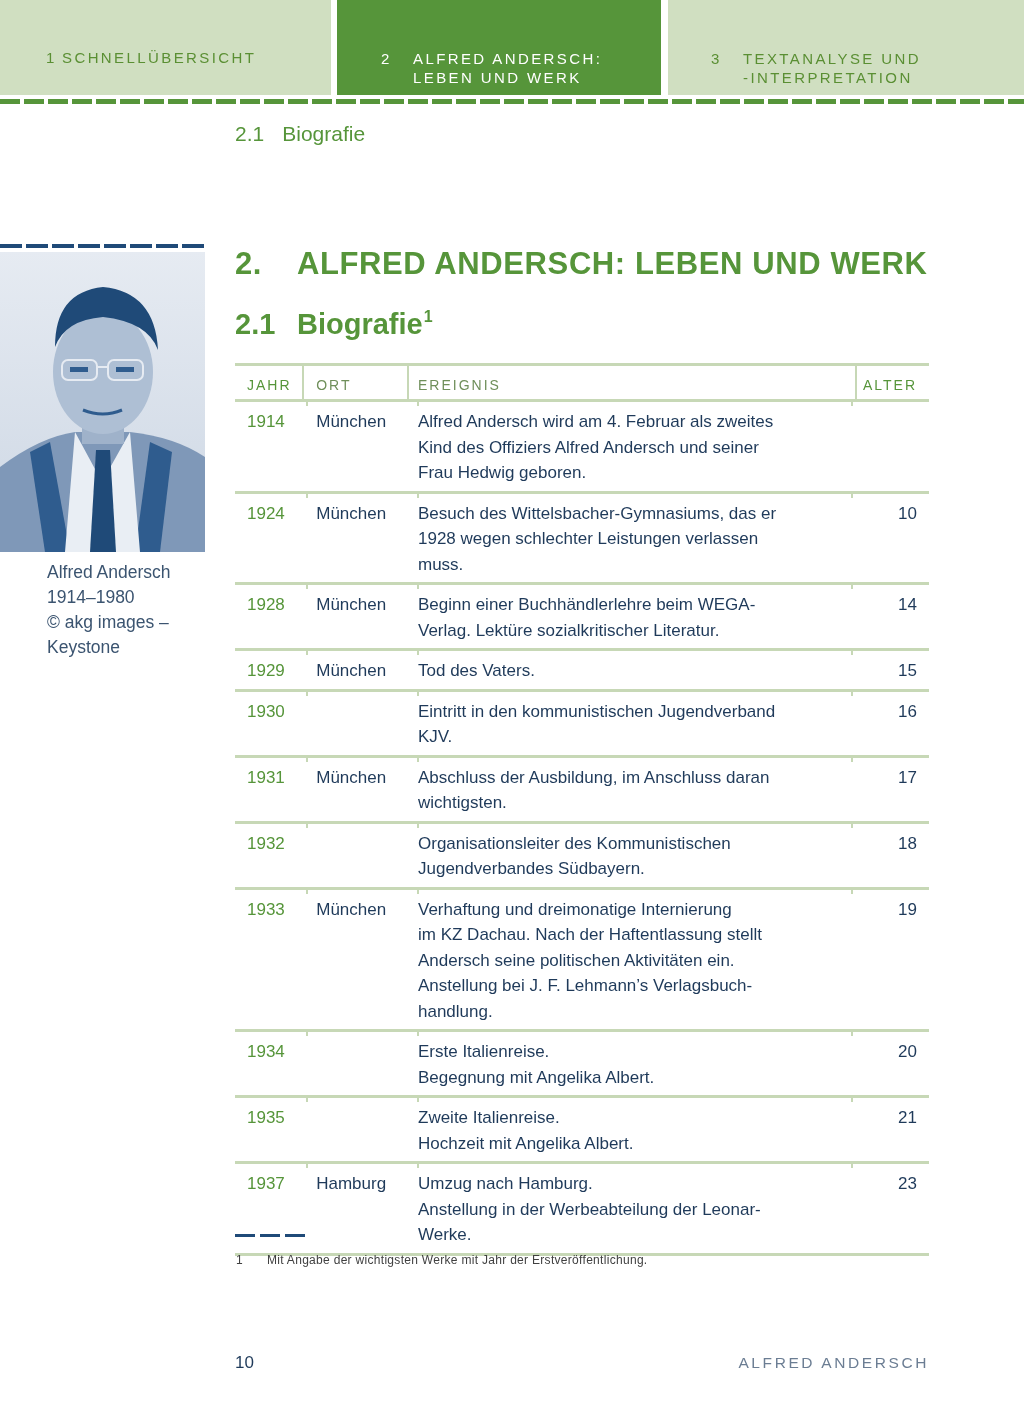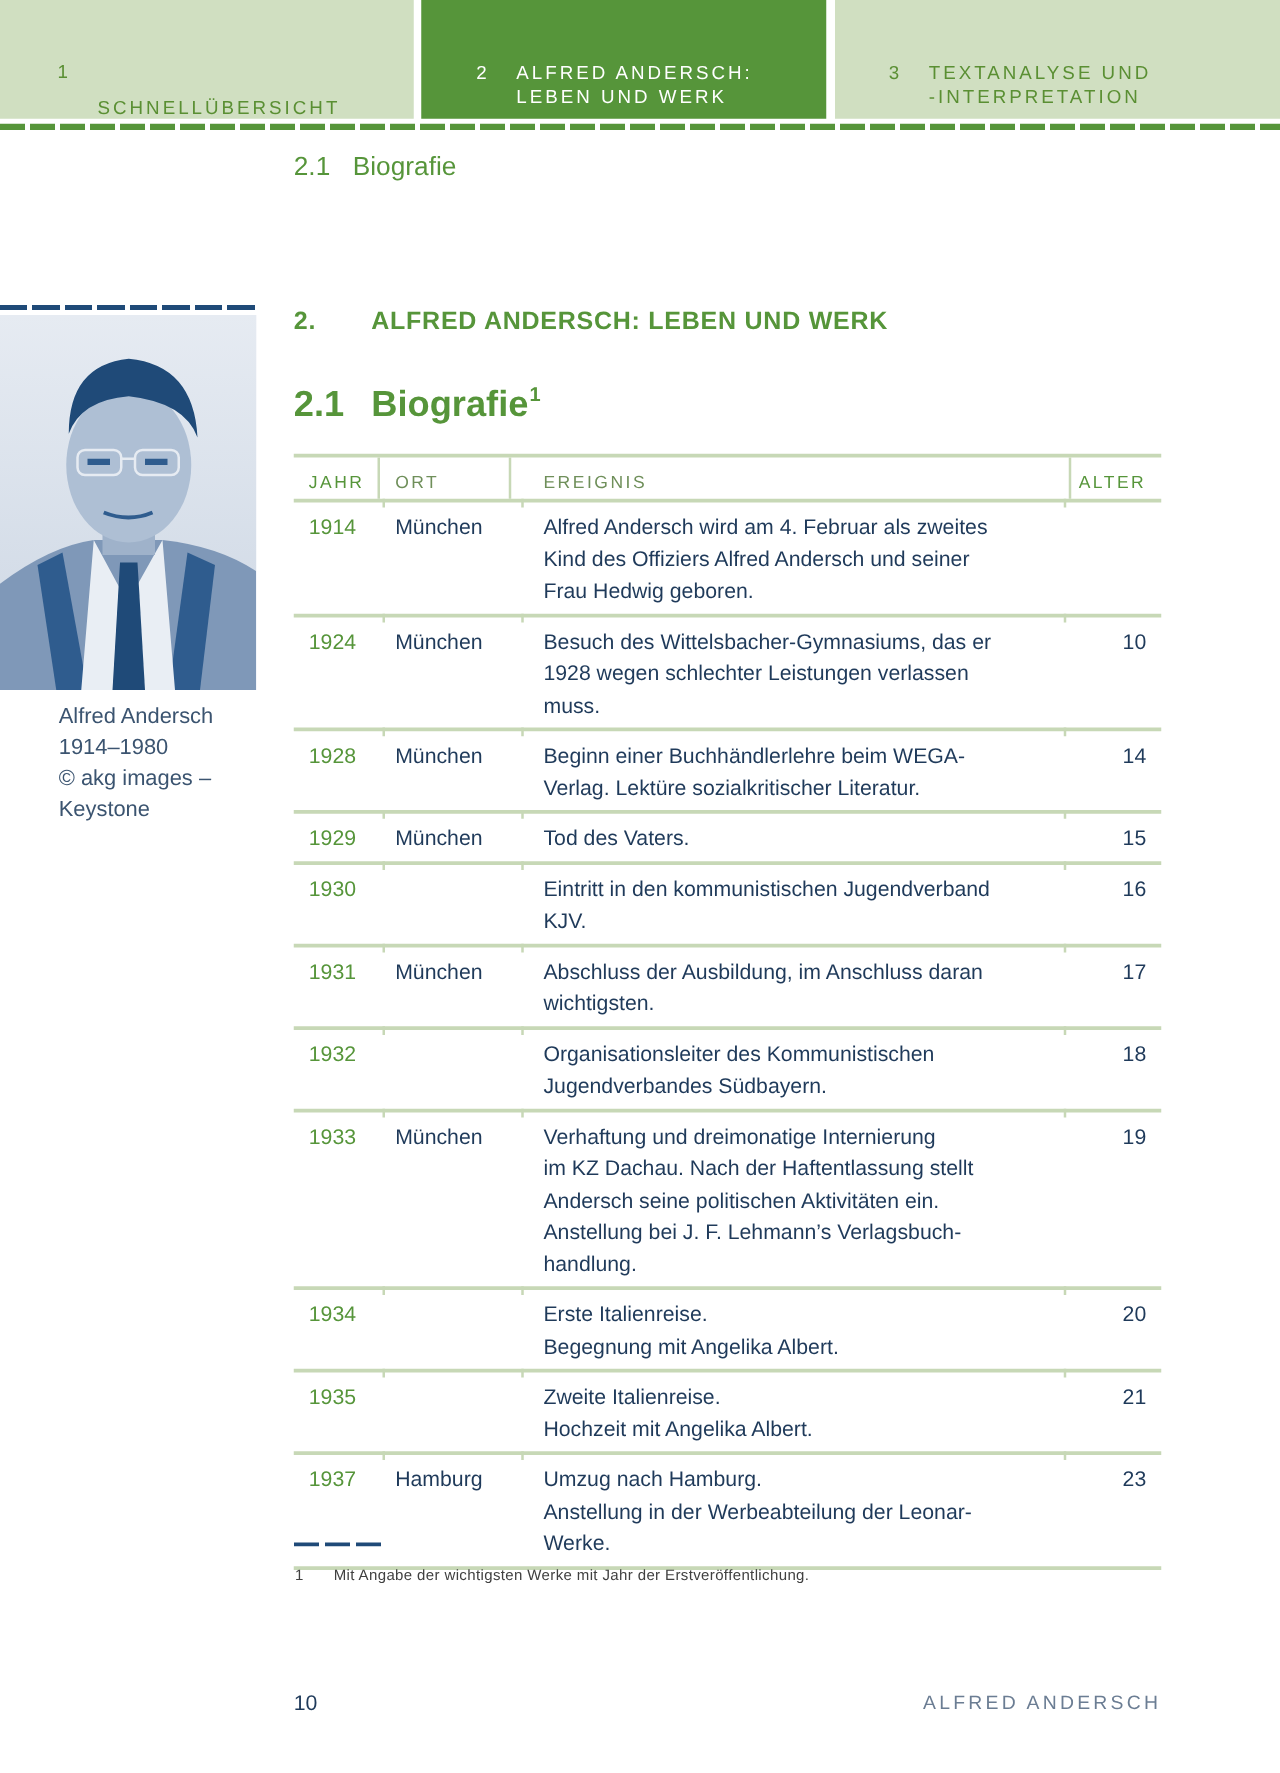--- a/index.html
+++ b/index.html
@@ -15,21 +15,21 @@
     position: absolute; top: 0; height: 95px;
     background: #d0dfc1; color: #5a8f33;
     font-size: 15px; letter-spacing: 2.4px; line-height: 19px;
     box-sizing: border-box;
   }
   .tab.active { background: #56953a; color: #ffffff; }
   .tab .num { position: absolute; }
   .tab .lbl { position: absolute; white-space: pre-line; }
   #tab1 { left: 0; width: 331px; }
   #tab1 .num { left: 46px; top: 48px; }
-  #tab1 .lbl { left: 78px; top: 48px; margin-top: 29px; }
+  #tab1 .lbl { left: 62px; top: 48px; }
   #tab2 { left: 337px; width: 324px; }
   #tab2 .num { left: 44px; top: 49px; }
   #tab2 .lbl { left: 76px; top: 49px; }
   #tab3 { left: 668px; width: 356px; }
   #tab3 .num { left: 43px; top: 49px; }
   #tab3 .lbl { left: 75px; top: 49px; }
 
   .top-dash {
     position: absolute; left: 0; top: 99px; width: 1024px; height: 5px;
     background: repeating-linear-gradient(90deg, #56953a 0 20px, transparent 20px 24px);
@@ -53,21 +53,21 @@
   }
   .caption {
     position: absolute; left: 47px; top: 560px;
     font-size: 17.5px; line-height: 25px; color: #3b5470;
   }
   .caption div { white-space: nowrap; }
 
   
   .h1 {
     position: absolute; left: 235px; top: 246px;
-    font-size: 20px; font-weight: bold; color: #56953a; letter-spacing: 0.6px;
+    font-size: 31px; font-weight: bold; color: #56953a; letter-spacing: 0.6px;
     white-space: nowrap;
   }
   .h1 .h-num { display: inline-block; width: 62px; }
   .h2 {
     position: absolute; left: 235px; top: 308px;
     font-size: 29px; font-weight: bold; color: #56953a; white-space: nowrap;
   }
   .h2 .h-num { display: inline-block; width: 62px; }
   .h2 sup { font-size: 16px; vertical-align: 12px; margin-left: 1px; }
 
@@ -77,21 +77,21 @@
   }
   .row {
     position: relative; display: flex;
     border-top: 3px solid #c7d8b6;
     box-sizing: border-box;
   }
   .row:last-child { border-bottom: 3px solid #c7d8b6; }
   .cell { box-sizing: border-box; position: relative; }
   .cell.c1 { width: 71px; padding-left: 12px; color: #56953a; }
   .cell.c2 { width: 111px; padding-left: 12px; }
-  .cell.c3 { width: 478px; padding-left: 26px; }
+  .cell.c3 { width: 478px; padding-left: 9px; }
   .cell.c4 { width: 78px; text-align: right; padding-right: 12px; }
   .cell.c2, .cell.c3, .cell.c4 { border-left: 2px solid #c7d8b6; }
   .row.body .cell.c2, .row.body .cell.c3, .row.body .cell.c4 { border-left: 2px solid transparent; }
   
   .row.body::before, .row.body::after { content: none; }
   .tick { position: absolute; top: -3px; width: 2px; height: 7px; background: #c7d8b6; }
 
   .row.head { height: 36px; font-size: 14px; letter-spacing: 2px; color: #56953a; }
   .row.head .cell { padding-top: 11px; }
   .row.head .cell.c2, .row.head .cell.c3 { color: #6f8f5a; }

